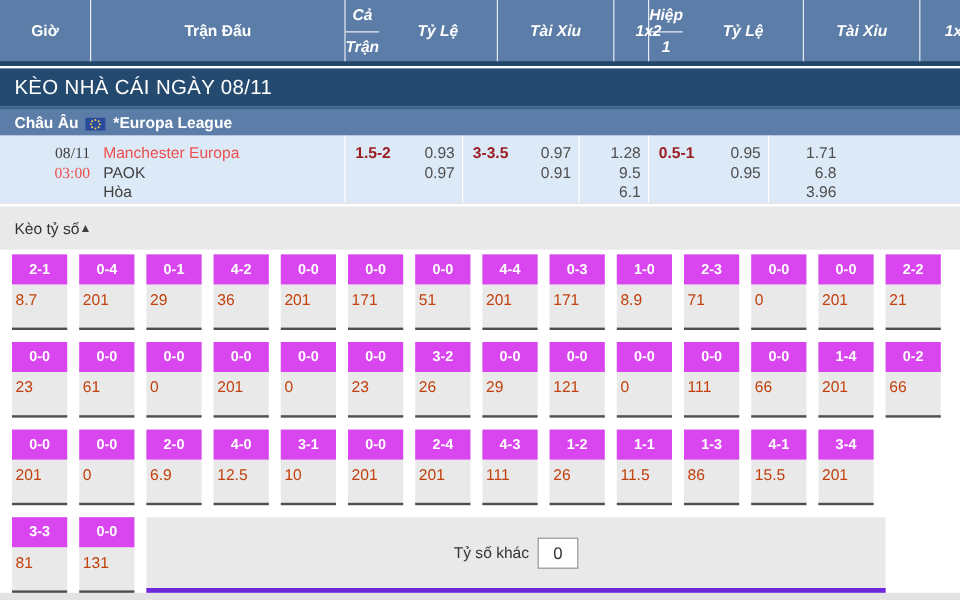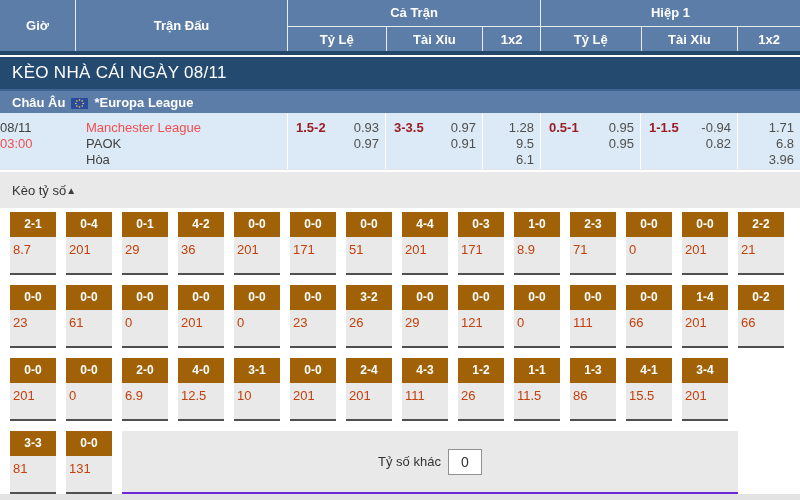--- a/index.html
+++ b/index.html
@@ -5,66 +5,66 @@
   * { box-sizing: border-box; margin: 0; padding: 0; }
   html,body { width:800px; height:500px; overflow:hidden; background:#fff;
     font-family:"Liberation Sans", sans-serif; }
 
   
   .thead { display:flex; height:55px; background:#5b7da7; color:#fff;
     font-weight:bold; font-size:13px; border-bottom:4px solid #234869; }
   .th-time { width:75px; display:flex; align-items:center; justify-content:center; }
   .th-match { width:212px; border-left:1px solid rgba(255,255,255,.85);
     display:flex; align-items:center; justify-content:center; }
-  .th-group { border-left:1px solid rgba(255,255,255,.85); display:flex; flex-direction:column; }
+  .th-group { border-left:1px solid rgba(255,255,255,.85); display:flex; flex-direction:row;font-style:italic; }
   .g-full { width:253px; } .g-half { width:260px; }
   .gtitle { height:27px; line-height:26px; text-align:center;
     border-bottom:1px solid rgba(255,255,255,.85); }
   .subs { flex:1; display:flex; }
   .sub { display:flex; align-items:center; justify-content:center; }
   .sub + .sub { border-left:1px solid rgba(255,255,255,.85); }
   .w-hc-f{width:98px;} .w-ou-f{width:97px;} .w-12-f{width:58px;}
   .w-hc-h{width:100px;} .w-ou-h{width:97px;} .w-12-h{width:63px;}
 
   
   .banner { height:32px; margin-top:2px; background:#254a70; color:#fff;
     font-size:17px; line-height:32px; padding:0 12px; letter-spacing:.3px; }
   .league-row { height:24px; background:#5b7da7; border-top:2px solid #3d6492;
     color:#fff; font-weight:bold; font-size:13px; display:flex;
     align-items:center; padding:0 12px; gap:6px; }
   .flag { display:inline-block; width:17px; height:11px; }
 
   
   .match-row { display:flex; height:57px; background:#dce9f6; font-size:13px;
     color:#414141; border-bottom:1px solid #e5e5e5; line-height:16px; }
-  .m-time { width:75px; text-align:left; padding-top:7px; }
+  .m-time { width:75px; text-align:right; padding-top:7px;font-family:Liberation Serif, serif; }
   .m-match { width:212px; padding:7px 0 0 11px; }
   .red { color:#ef4f4f; }
   .m-odds { display:flex; justify-content:space-between;
     padding:7px 6px 0 8px; border-left:1px solid #fff; }
   .m-odds .line { color:#9b1d22; font-weight:bold; }
   .vals { display:flex; flex-direction:column; text-align:right; color:#4f4f4f; }
   .m-1x2 { display:flex; flex-direction:column; text-align:right;
     padding:7px 6px 9px 0; color:#4f4f4f; border-left:1px solid #fff; }
 
   
   .score-header { height:36px; margin-top:2px; background:#e9e9e9;
     display:flex; align-items:center; 
     padding:9px 12px; font-size:13px; color:#333; }
   .tri { font-size:10px; color:#3d3d3d; cursor:pointer; }
   .score-grid { padding:4px 0 0 10px; }
   .score-row { display:flex; gap:10px; margin-bottom:10px; }
   .score-row:last-child { margin-bottom:0; }
   .score-cell { width:46px; height:63px; background:#e9e9e9;
     border-bottom:2px solid #4f4f4f; cursor:pointer; }
-  .score-box { height:25px; background:#a16207; color:#fff; font-weight:bold;
+  .score-box { height:25px; background:#d946ef; color:#fff; font-weight:bold;
     font-size:12px; text-align:center; line-height:25px; }
   .score-val { padding:5px 0 0 3px; font-size:13px; color:#c2410c; }
   .other-cell { width:616px; height:63px; background:#e9e9e9;
-    border-bottom:2px solid #6d28d9; display:flex; align-items:center;
+    border-bottom:4px solid #6d28d9; display:flex; align-items:center;
     justify-content:center; gap:7px; font-size:13px; color:#333; }
   .other-cell input { width:34px; height:26px; border:1px solid #919191;
     background:#fff; text-align:center; font-size:14px; color:#333;
     font-family:inherit; }
   .footer-strip { height:8px; background:#e3e3e3; }
 </style>
 </head>
 <body>
 
 <div class="thead">
@@ -109,21 +109,21 @@
   </span>
   <span>*Europa League</span>
 </div>
 
 <div class="match-row">
   <div class="m-time">
     <div>08/11</div>
     <div class="red">03:00</div>
   </div>
   <div class="m-match">
-    <div class="red">Manchester League</div>
+    <div class="red">Manchester Europa</div>
     <div>PAOK</div>
     <div>Hòa</div>
   </div>
   <div class="m-odds w-hc-f">
     <span class="line">1.5-2</span>
     <span class="vals">
       <span>0.93</span>
       <span>0.97</span>
     </span>
   </div>
@@ -139,27 +139,20 @@
     <span>9.5</span>
     <span>6.1</span>
   </div>
   <div class="m-odds w-hc-h">
     <span class="line">0.5-1</span>
     <span class="vals">
       <span>0.95</span>
       <span>0.95</span>
     </span>
   </div>
-  <div class="m-odds w-ou-h">
-    <span class="line">1-1.5</span>
-    <span class="vals">
-      <span>-0.94</span>
-      <span>0.82</span>
-    </span>
-  </div>
   <div class="m-1x2 w-12-h">
     <span>1.71</span>
     <span>6.8</span>
     <span>3.96</span>
   </div>
 </div>
 
 <div class="score-header">
   <span>Kèo tỷ số</span>
   <span class="tri">▲</span>

